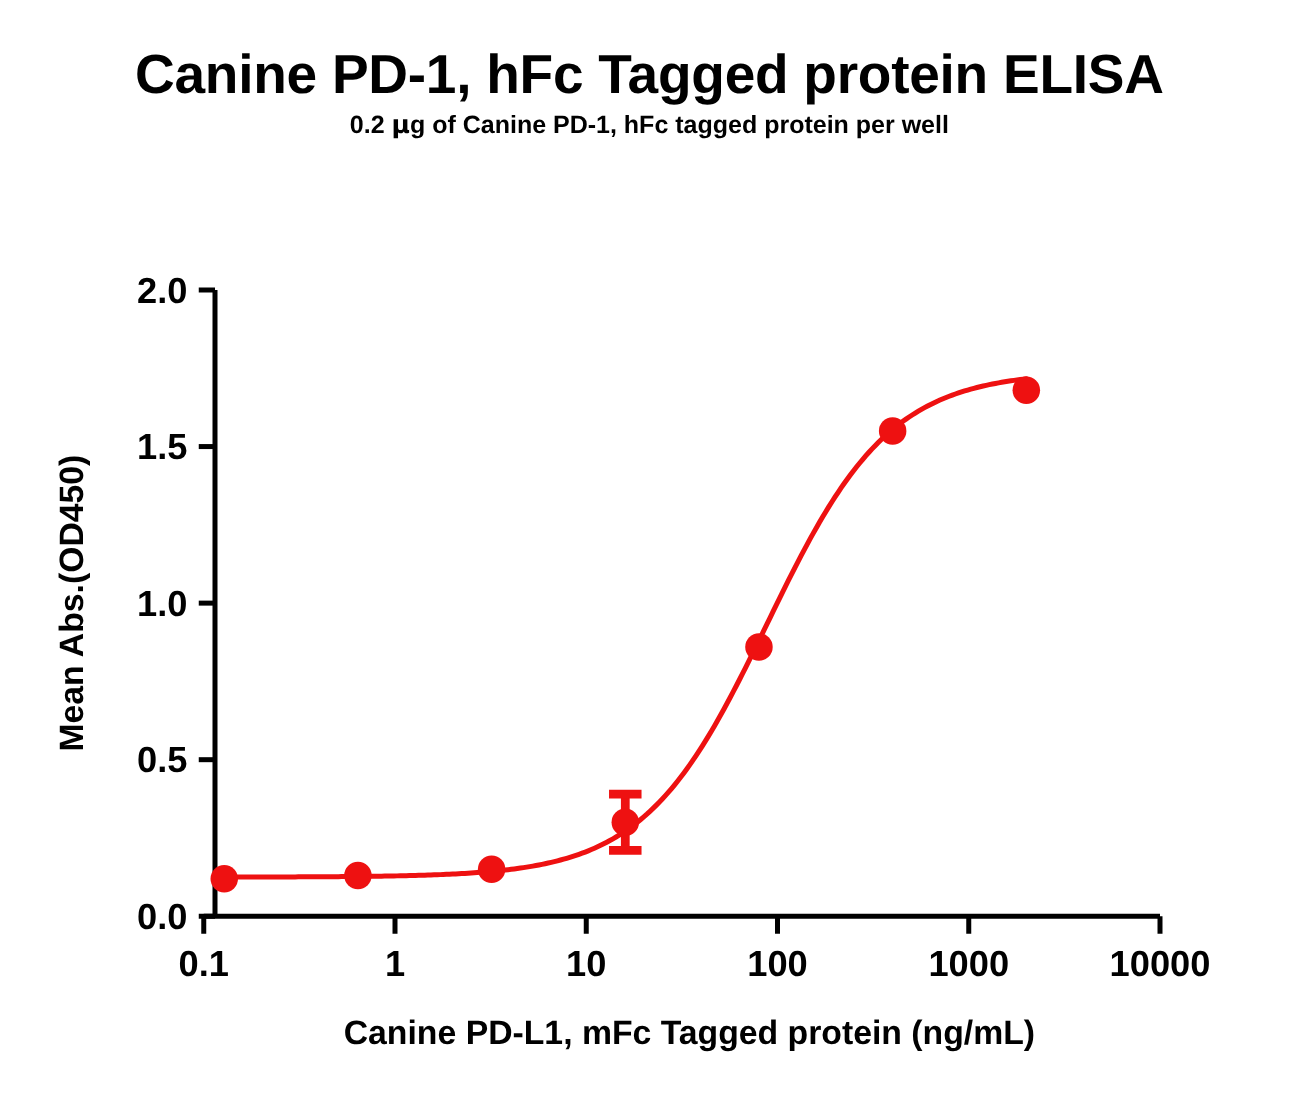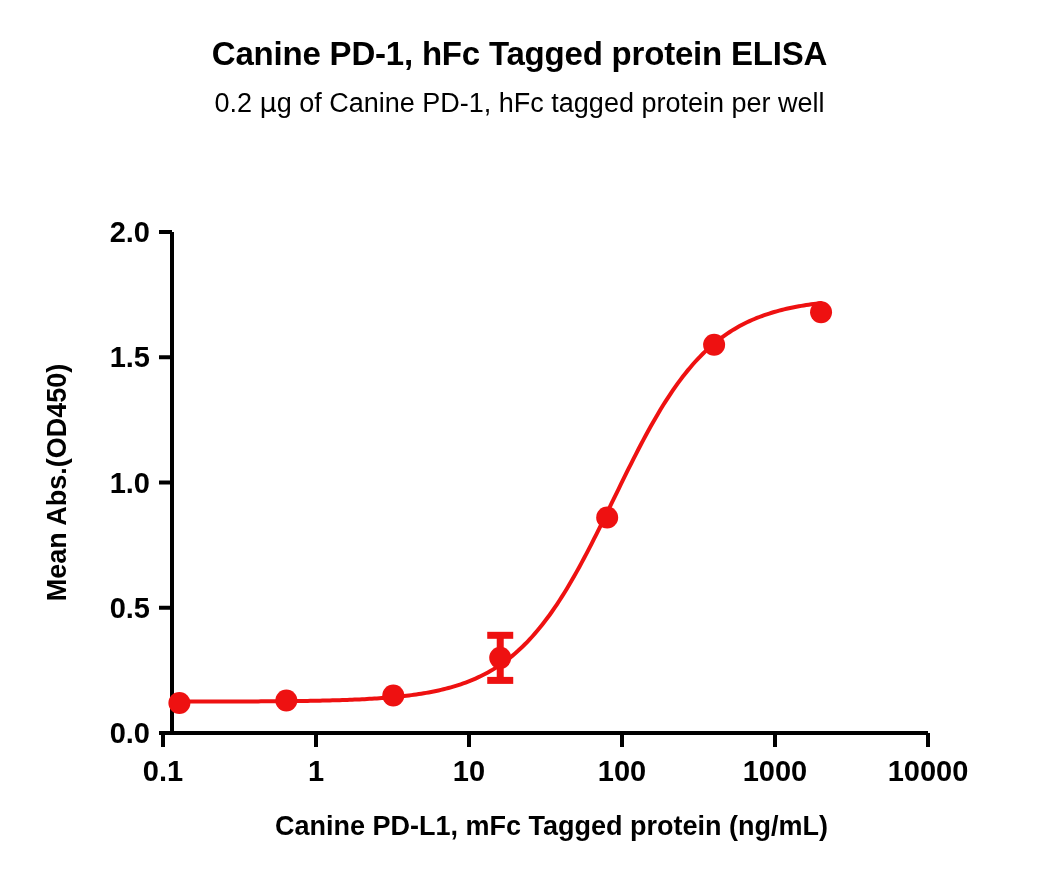--- a/index.html
+++ b/index.html
@@ -21,33 +21,33 @@
     left: 0; top: 0;
     width: 1039px;
     height: 886px;
   }
   .title {
     position: absolute;
     left: 0;
     top: 36px;
     width: 1039px;
     text-align: center;
-    font-size: 33px;
+    font-size: 44px;
     font-weight: bold;
     letter-spacing: -0.2px;
     line-height: 1.1;
   }
   .subtitle {
     position: absolute;
     left: 0;
     top: 88px;
     width: 1039px;
     text-align: center;
-    font-size: 27px;
-    font-weight: normal;
+    font-size: 20px;
+    font-weight: bold;
     line-height: 1.1;
   }
   .subtitle .mu {
     font-family: "DejaVu Sans", sans-serif;
   }
   #plot-svg {
     position: absolute;
     left: 0;
     top: 0;
   }

